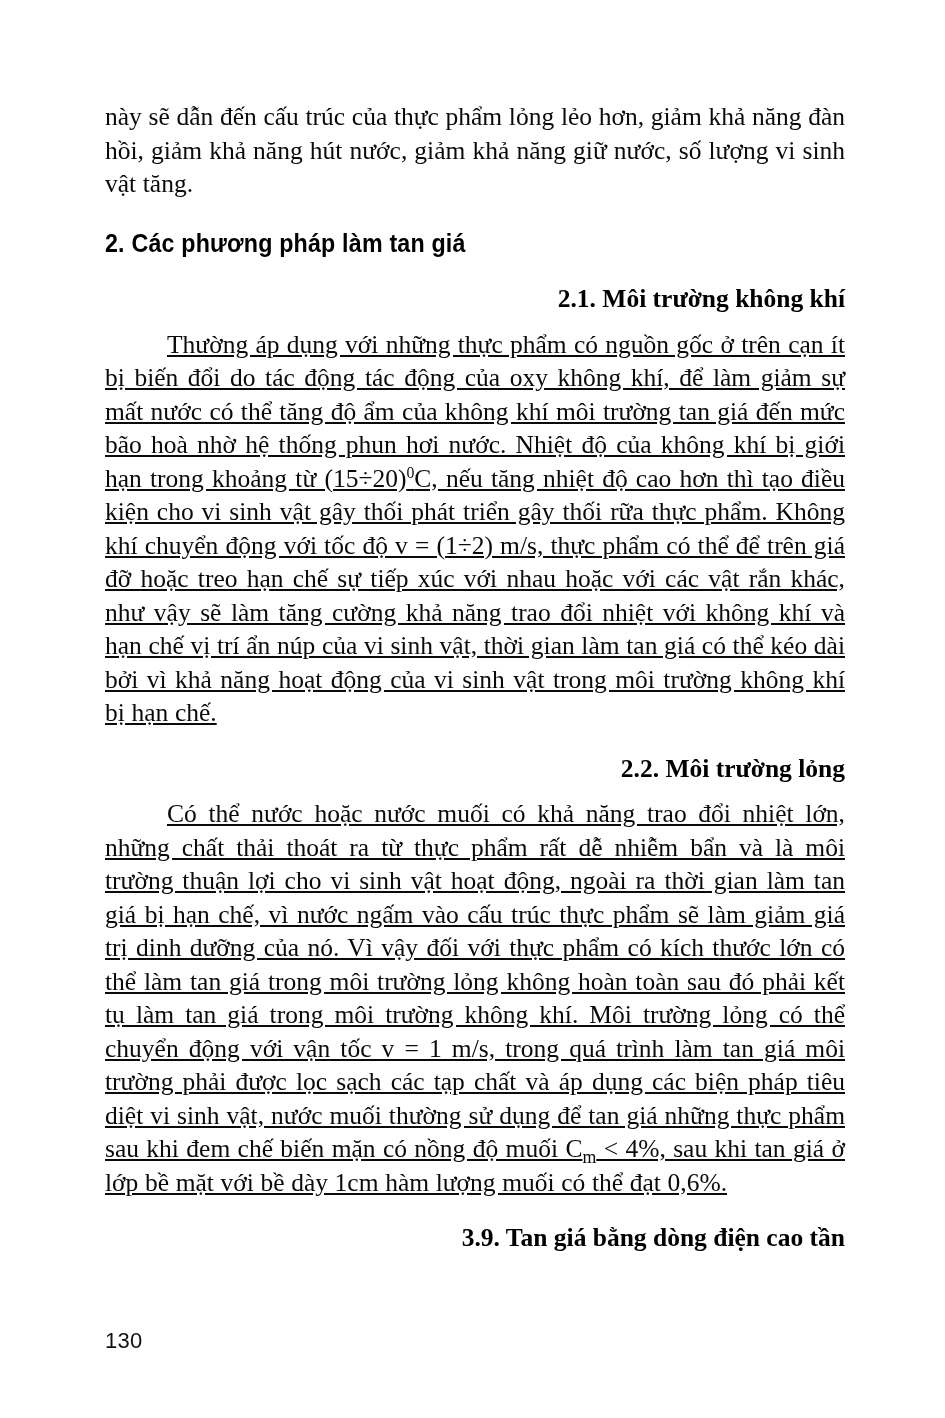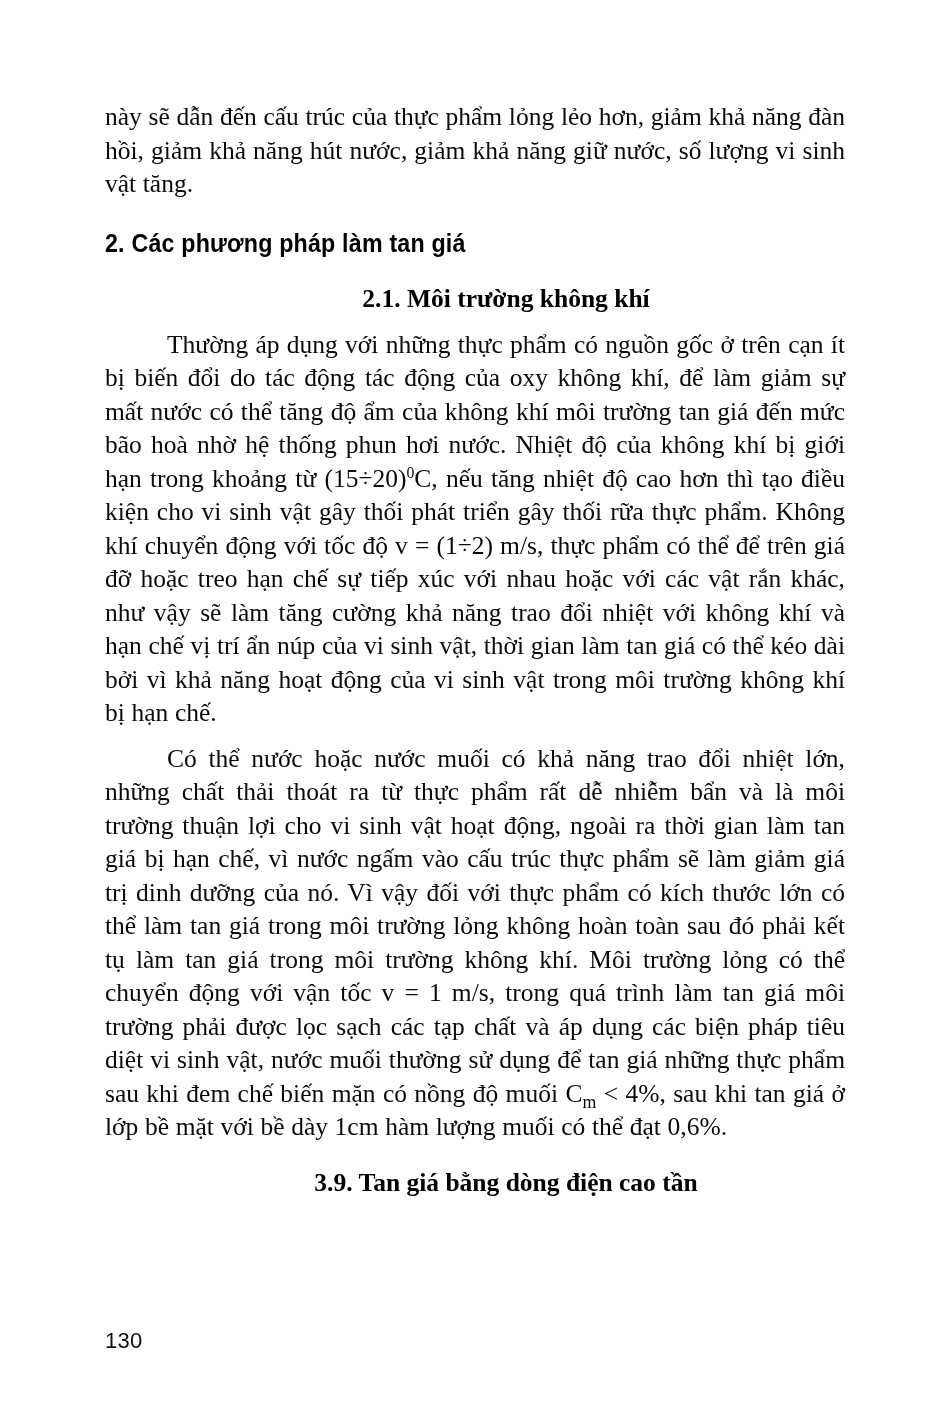--- a/index.html
+++ b/index.html
@@ -28,20 +28,21 @@
     color: #0a0a0a;
     text-align: justify;
     text-justify: inter-word;
     margin: 0;
     -webkit-hyphens: none;
     hyphens: none;
     word-spacing: 0.01em;
   }
   .para-indent {
     text-indent: 62px;
+    text-decoration: underline;
   }
   .para.first-block {
     margin-bottom: 0;
   }
   
   .h-section {
     font-family: "Liberation Sans Narrow", "Liberation Sans", "DejaVu Sans", sans-serif;
     font-weight: bold;
     font-size: 25px;
     line-height: 33.5px;
@@ -54,21 +55,21 @@
   }
   
   .h-sub {
     font-family: "Liberation Serif", "DejaVu Serif", serif;
     font-weight: bold;
     font-size: 25.5px;
     line-height: 33.5px;
     color: #000000;
     margin: 22px 0 0 0;
     padding-left: 62px;
-    text-align: center;
+    text-align: right;
   }
   .gap-sub-after {
     margin-top: 12px;
   }
   sup.sup-deg {
     font-size: 0.62em;
     vertical-align: super;
     line-height: 0;
   }
   sub.sub-m {
@@ -95,20 +96,21 @@
   <div class="content">
 
     <p class="para first-block">này sẽ dẫn đến cấu trúc của thực phẩm lỏng lẻo hơn, giảm khả năng đàn hồi, giảm khả năng hút nước, giảm khả năng giữ nước, số lượng vi sinh vật tăng.</p>
 
     <h2 class="h-section">2. Các phương pháp làm tan giá</h2>
 
     <h3 class="h-sub">2.1. Môi trường không khí</h3>
 
     <p class="para para-indent gap-sub-after"><span>Thường áp dụng với những thực phẩm có nguồn gốc ở trên cạn ít bị biến đổi do tác động tác động của oxy không khí, để làm giảm sự mất nước có thể tăng độ ẩm của không khí môi trường tan giá đến mức bão hoà nhờ hệ thống phun hơi nước. Nhiệt độ của không khí bị giới hạn trong khoảng từ (15÷20)</span><sup class="sup-deg">0</sup><span>C, nếu tăng nhiệt độ cao hơn thì tạo điều kiện cho vi sinh vật gây thối phát triển gây thối rữa thực phẩm. Không khí chuyển động với tốc độ v = (1÷2) m/s, thực phẩm có thể để trên giá đỡ hoặc treo hạn chế sự tiếp xúc với nhau hoặc với các vật rắn khác, như vậy sẽ làm tăng cường khả năng trao đổi nhiệt với không khí và hạn chế vị trí ẩn núp của vi sinh vật, thời gian làm tan giá có thể kéo dài bởi vì khả năng hoạt động của vi sinh vật trong môi trường không khí bị hạn chế.</span></p>
 
+    <h3 class="h-sub">2.2. Môi trường lỏng</h3>
 
     <p class="para para-indent gap-sub-after"><span>Có thể nước hoặc nước muối có khả năng trao đổi nhiệt lớn, những chất thải thoát ra từ thực phẩm rất dễ nhiễm bẩn và là môi trường thuận lợi cho vi sinh vật hoạt động, ngoài ra thời gian làm tan giá bị hạn chế, vì nước ngấm vào cấu trúc thực phẩm sẽ làm giảm giá trị dinh dưỡng của nó. Vì vậy đối với thực phẩm có kích thước lớn có thể làm tan giá trong môi trường lỏng không hoàn toàn sau đó phải kết tụ làm tan giá trong môi trường không khí. Môi trường lỏng có thể chuyển động với vận tốc v = 1 m/s, trong quá trình làm tan giá môi trường phải được lọc sạch các tạp chất và áp dụng các biện pháp tiêu diệt vi sinh vật, nước muối thường sử dụng để tan giá những thực phẩm sau khi đem chế biến mặn có nồng độ muối C</span><sub class="sub-m">m</sub><span> &lt; 4%, sau khi tan giá ở lớp bề mặt với bề dày 1cm hàm lượng muối có thể đạt 0,6%.</span></p>
 
     <h3 class="h-sub">3.9. Tan giá bằng dòng điện cao tần</h3>
 
 
   </div>
 
   <div class="page-number">130</div>
 

